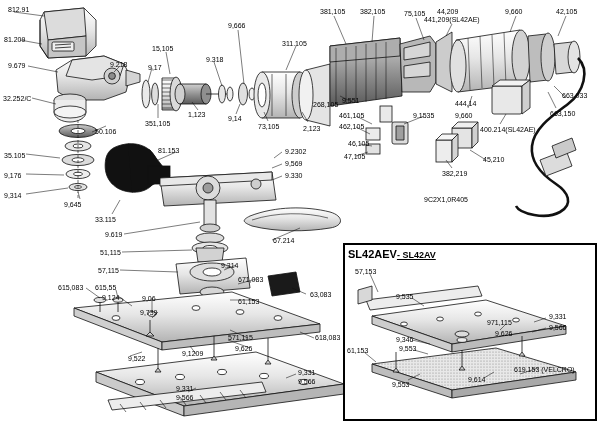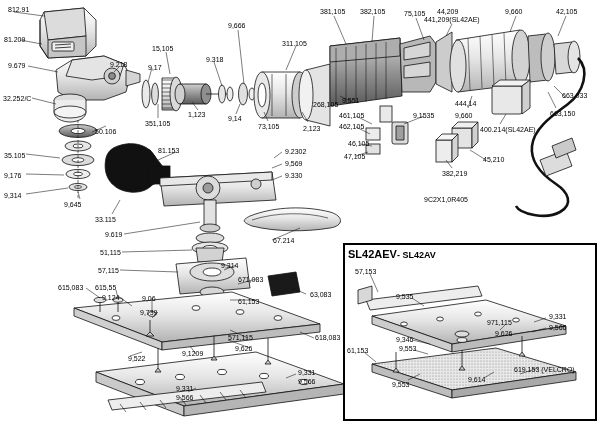--- a/index.html
+++ b/index.html
@@ -3,21 +3,21 @@
 <meta charset="utf-8">
 <style>
   html,body{margin:0;padding:0;background:#ffffff;}
   body{width:600px;height:428px;position:relative;overflow:hidden;
        font-family:"Liberation Sans", sans-serif;color:#000;}
   #sheet{position:absolute;left:0;top:0;width:600px;height:428px;}
   svg.art{position:absolute;left:0;top:0;width:600px;height:428px;}
   .lbl{position:absolute;font-size:7px;line-height:8px;white-space:nowrap;
        color:#000;letter-spacing:0px;}
   .inset-title{position:absolute;font-size:11px;font-weight:bold;}
-  .inset-title .sub{font-size:9px;font-weight:bold;}
+  .inset-title .sub{font-size:9px;font-weight:bold;text-decoration:underline;}
 </style>
 </head>
 <body>
 
 <div id="sheet">
 
   <svg class="art" viewBox="0 0 600 428">
     <defs>
       <linearGradient id="gmetal" x1="0" y1="0" x2="0" y2="1">
         <stop offset="0%" stop-color="#ffffff"></stop>

